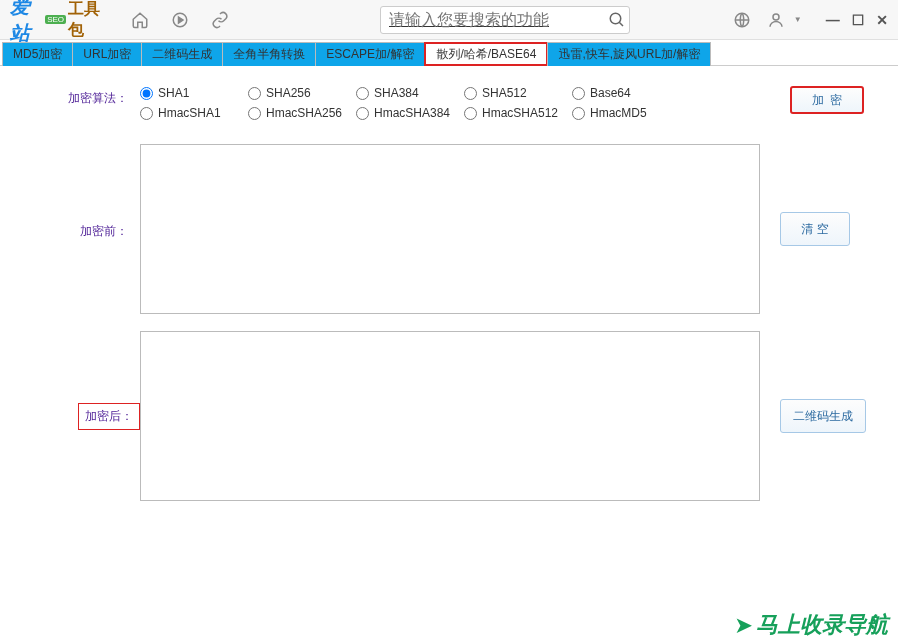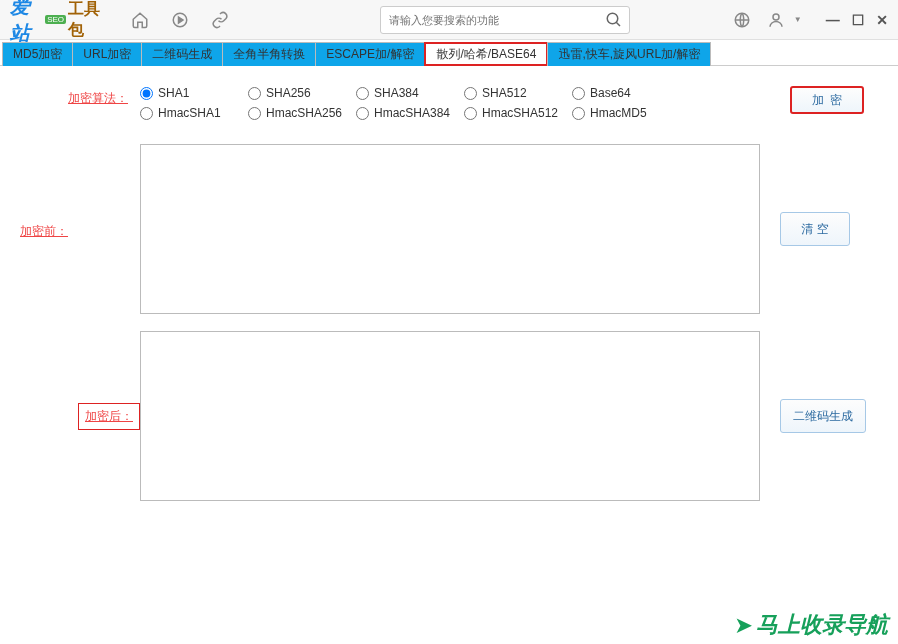--- a/index.html
+++ b/index.html
@@ -75,23 +75,24 @@
   border-radius: 3px;
   display: flex;
   align-items: center;
   background: #fff;
 }
 .searchbox input {
   flex: 1;
   border: none;
   outline: none;
   padding: 0 8px;
-  font-size: 11px;
+  font-size: 16px;
   color: #333;
   background: transparent;
+  text-decoration: underline;
 }
 .searchbox .search-btn {
   width: 30px;
   display: flex;
   align-items: center;
   justify-content: center;
   cursor: pointer;
   color: #666;
 }
 .right-icons {
@@ -153,23 +154,22 @@
 }
 .row {
   display: flex;
   align-items: flex-start;
   margin-bottom: 10px;
 }
 .label {
   width: 120px;
   text-align: right;
   padding-right: 12px;
-  color: #ef4444;
+  color: #4c1d95;
   padding-top: 4px;
-  text-decoration: underline;
 }
 .label.boxed {
   display: inline-block;
   width: auto;
   border: 1px solid #d22;
   padding: 4px 6px;
   margin-left: 66px;
 }
 .algo-options {
   display: flex;
@@ -246,20 +246,21 @@
   color: #16a05a;
   font-size: 20px;
   font-style: normal;
 }
 
 .sep { height: 10px; }
 .row2-label {
   display: flex;
   align-items: center;
   height: 170px;
+  justify-content: flex-end;
 }
 </style>
 </head>
 <body>
 
 <div class="titlebar">
   <div class="logo">
     <span class="logo-text">爱站</span>
     <span class="logo-badge">SEO</span>
     <span class="logo-sub">工具包</span>

